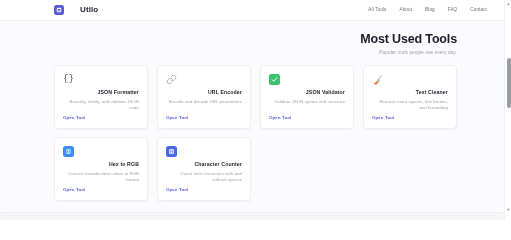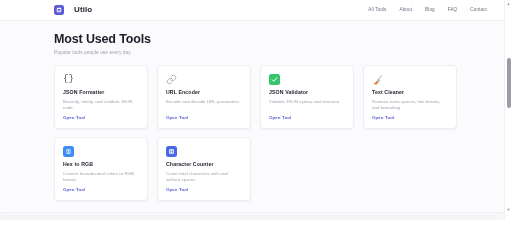--- a/index.html
+++ b/index.html
@@ -32,21 +32,21 @@
     background: #ffffff;
     border-bottom: 1px solid #eeeef2;
     display: flex;
     align-items: center;
     padding: 0 24px 0 54px;
   }
 
   .brand {
     display: flex;
     align-items: center;
-    gap: 10px;
+    gap: 16px;
   }
 
   .brand-mark {
     width: 10px;
     height: 10px;
     border-radius: 2.5px;
     background: #5b5bd6;
     display: flex;
     align-items: center;
     justify-content: center;
@@ -77,20 +77,21 @@
     letter-spacing: .12px;
     text-decoration: none;
     white-space: nowrap;
   }
 
   
   .page {
     padding: 12px 54px 0 54px;
     background: #fbfbfd;
     height: calc(220px - 21px);
+    text-align: right;
   }
 
   .page-title {
     font-size: 12.5px;
     font-weight: 700;
     color: #1b1e28;
     letter-spacing: -.15px;
     line-height: 1.1;
   }
 

